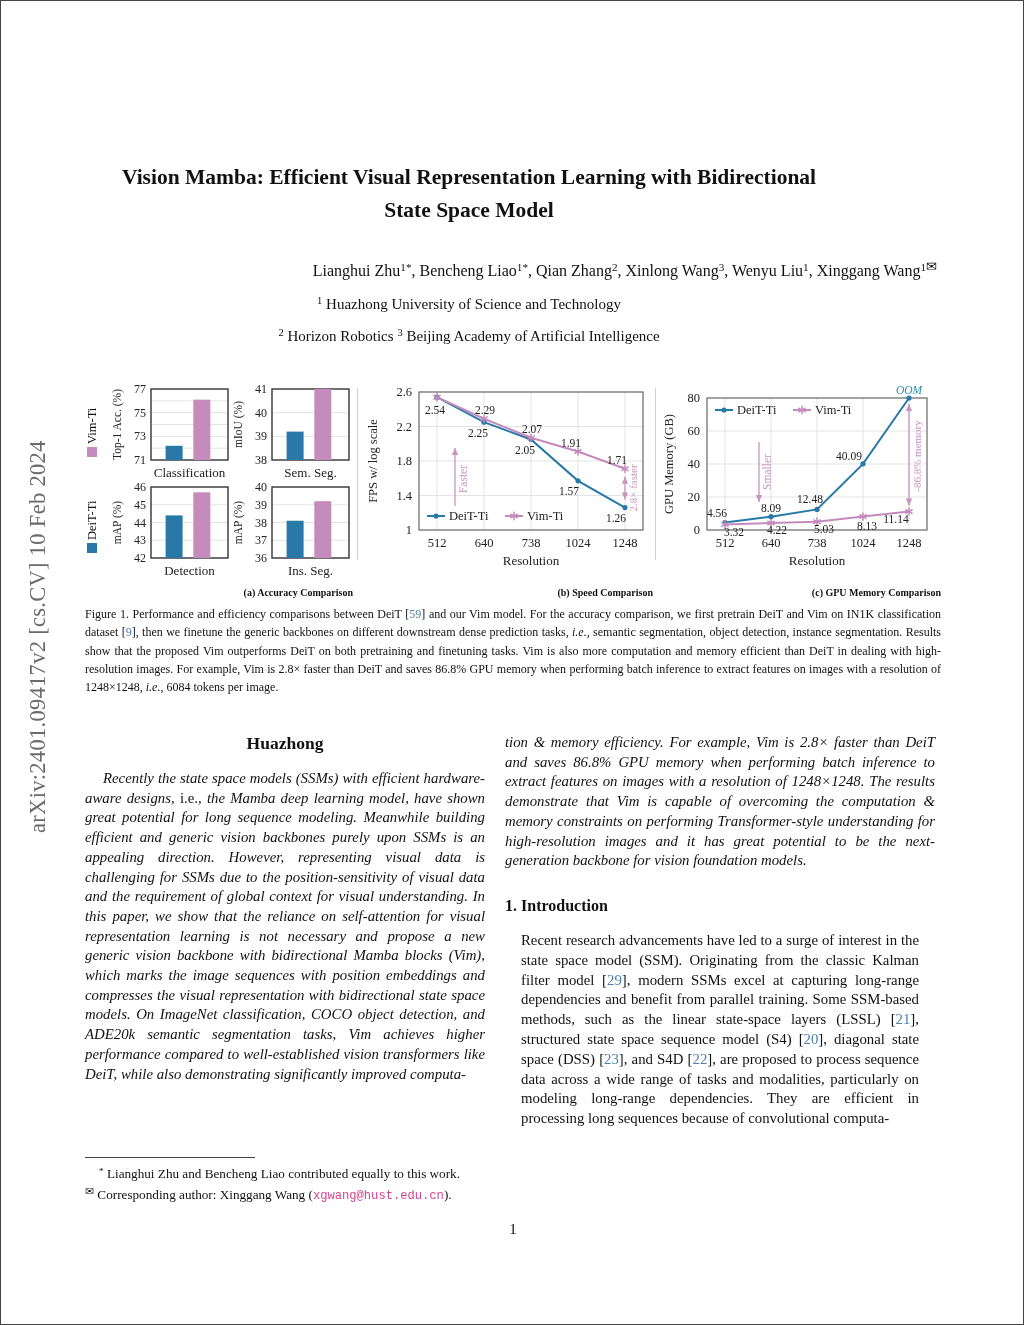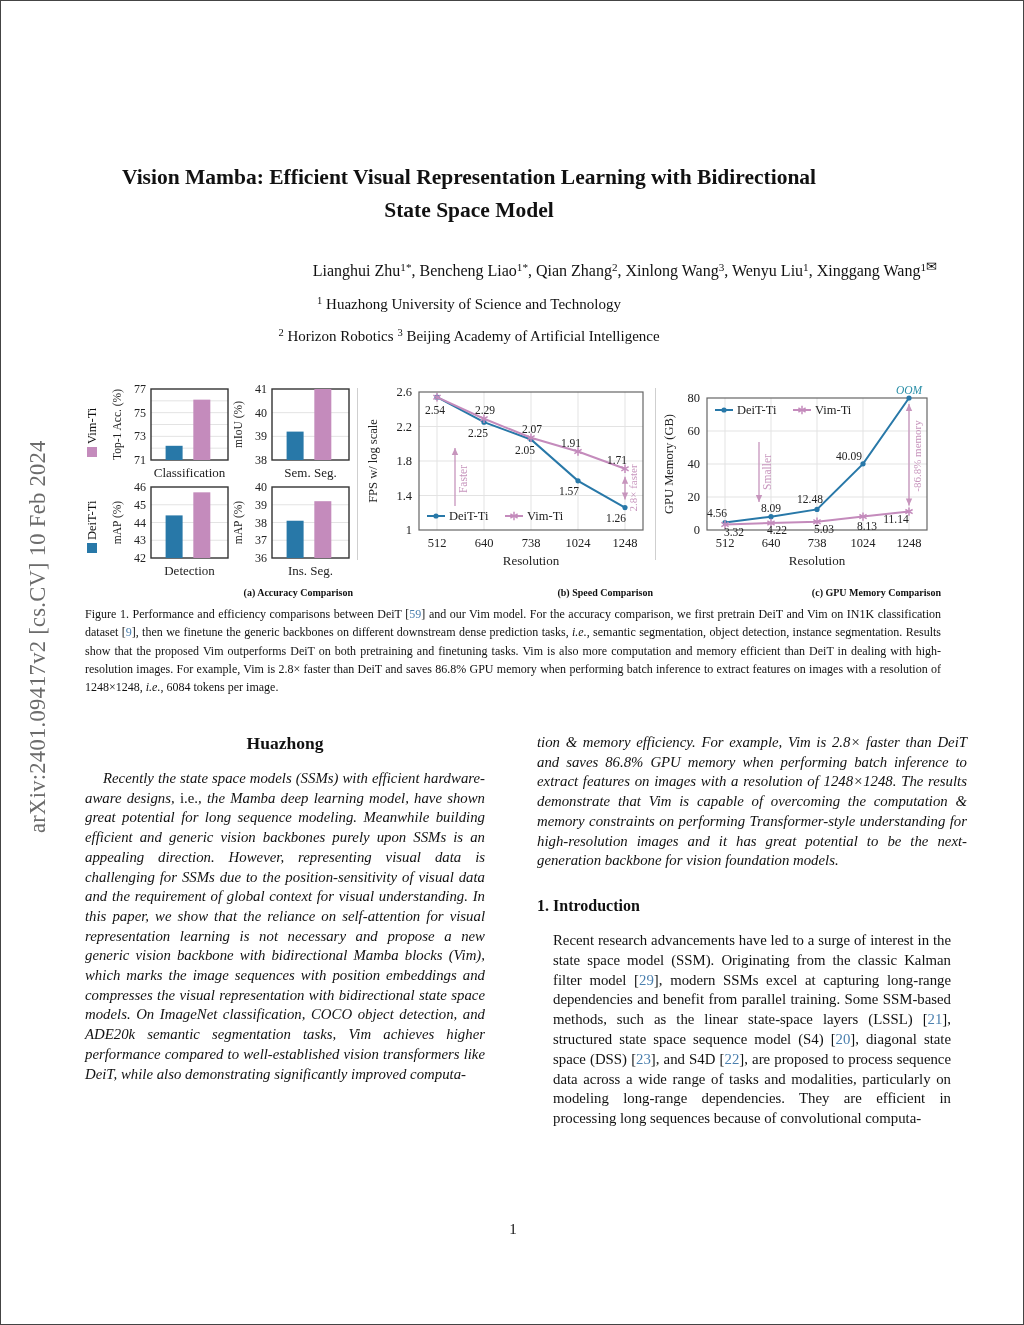--- a/index.html
+++ b/index.html
@@ -34,21 +34,21 @@
   .bar-cell{width:121px;height:98px;}
   .rot-legend{position:absolute;left:0;width:18px;writing-mode:vertical-rl;transform:rotate(180deg);
     font-size:12.5px;text-align:center;}
   .rot-legend.vim{top:6px;height:88px;}
   .rot-legend.deit{top:96px;height:96px;}
   .sq{display:inline-block;width:10px;height:10px;margin:3px 2px;}
   
   .figcaption{position:absolute;left:84px;top:604px;width:856px;font-size:12px;line-height:18.3px;text-align:justify;}
   .col{position:absolute;top:732px;}
   .col.left{left:84px;width:400px;height:470px;}
-  .col.right{left:536px;width:430px;}
+  .col.right{left:504px;width:430px;}
   .abs-h{text-align:center;font-size:17.5px;margin:0 0 15px 0;font-weight:bold;}
   .sec-h{font-size:16px;margin:26px 0 14px 0;font-weight:bold;}
   p.abstract{font-style:italic;font-size:14.8px;line-height:19.7px;text-align:justify;margin:0;text-indent:18px;}
   p.abstract.cont{text-indent:0;}
   p.body{font-size:14.8px;line-height:19.8px;text-align:justify;margin:16px;}
   .footnote{position:absolute;left:0;top:424px;width:100%;font-size:13.2px;line-height:16.8px;}
   .frule{width:170px;border-top:1px solid #444;margin-bottom:5px;}
   .fline1{text-indent:14px;}
   .pageno{position:absolute;left:0;top:1220px;width:1024px;text-align:center;font-size:15px;}
 </style>
@@ -287,20 +287,25 @@
         </svg>
       <div class="pcap">(c) GPU Memory Comparison</div>
     </div>
   </section>
 
   <div class="figcaption">Figure 1. Performance and efficiency comparisons between DeiT <span>[<span class="cite" style="color: rgb(74, 127, 174);">59</span>]</span> and our Vim model. For the accuracy comparison, we first pretrain DeiT and Vim on IN1K classification dataset <span>[<span class="cite" style="color: rgb(74, 127, 174);">9</span>]</span>, then we finetune the generic backbones on different downstream dense prediction tasks, <span class="it">i.e.</span>, semantic segmentation, object detection, instance segmentation.  Results show that the proposed Vim outperforms DeiT on both pretraining and finetuning tasks. Vim is also more computation and memory efficient than DeiT in dealing with high-resolution images. For example, Vim is 2.8× faster than DeiT and saves 86.8% GPU memory when performing batch inference to extract features on images with a resolution of 1248×1248, <span class="it">i.e.</span>, 6084 tokens per image.</div>
 
   <div class="col left">
     <h2 class="abs-h">Huazhong</h2>
     <p class="abstract">Recently the state space models (SSMs) with efficient hardware-aware designs, <span class="rm">i.e.</span>, the Mamba deep learning model, have shown great potential for long sequence modeling. Meanwhile building efficient and generic vision backbones purely upon SSMs is an appealing direction. However, representing visual data is challenging for SSMs due to the position-sensitivity of visual data and the requirement of global context for visual understanding. In this paper, we show that the reliance on self-attention for visual representation learning is not necessary and propose a new generic vision backbone with bidirectional Mamba blocks (Vim), which marks the image sequences with position embeddings and compresses the visual representation with bidirectional state space models. On ImageNet classification, COCO object detection, and ADE20k semantic segmentation tasks, Vim achieves higher performance compared to well-established vision transformers like DeiT, while also demonstrating significantly improved computa-</p>
+    <div class="footnote">
+      <div class="frule"></div>
+      <div class="fline1"><span class="sup">*</span> Lianghui Zhu and Bencheng Liao contributed equally to this work.</div>
+      <div><span class="env">✉</span> Corresponding author: Xinggang Wang (<span class="plink" style="color: rgb(217, 68, 143);">xgwang@hust.edu.cn</span>).</div>
+    </div>
   </div>
 
   <div class="col right">
     <p class="abstract cont">tion &amp; memory efficiency. For example, Vim is 2.8× faster than DeiT and saves 86.8% GPU memory when performing batch inference to extract features on images with a resolution of 1248×1248. The results demonstrate that Vim is capable of overcoming the computation &amp; memory constraints on performing Transformer-style understanding for high-resolution images and it has great potential to be the next-generation backbone for vision foundation models.</p>
     <h2 class="sec-h">1. Introduction</h2>
     <p class="body">Recent research advancements have led to a surge of interest in the state space model (SSM). Originating from the classic Kalman filter model <span>[<span class="cite" style="color: rgb(74, 127, 174);">29</span>]</span>, modern SSMs excel at capturing long-range dependencies and benefit from parallel training. Some SSM-based methods, such as the linear state-space layers (LSSL) <span>[<span class="cite" style="color: rgb(74, 127, 174);">21</span>]</span>, structured state space sequence model (S4) <span>[<span class="cite" style="color: rgb(74, 127, 174);">20</span>]</span>, diagonal state space (DSS) <span>[<span class="cite" style="color: rgb(74, 127, 174);">23</span>]</span>, and S4D <span>[<span class="cite" style="color: rgb(74, 127, 174);">22</span>]</span>, are proposed to process sequence data across a wide range of tasks and modalities, particularly on modeling long-range dependencies. They are efficient in processing long sequences because of convolutional computa-</p>
   </div>
 
   <div class="pageno">1</div>
 </div>

